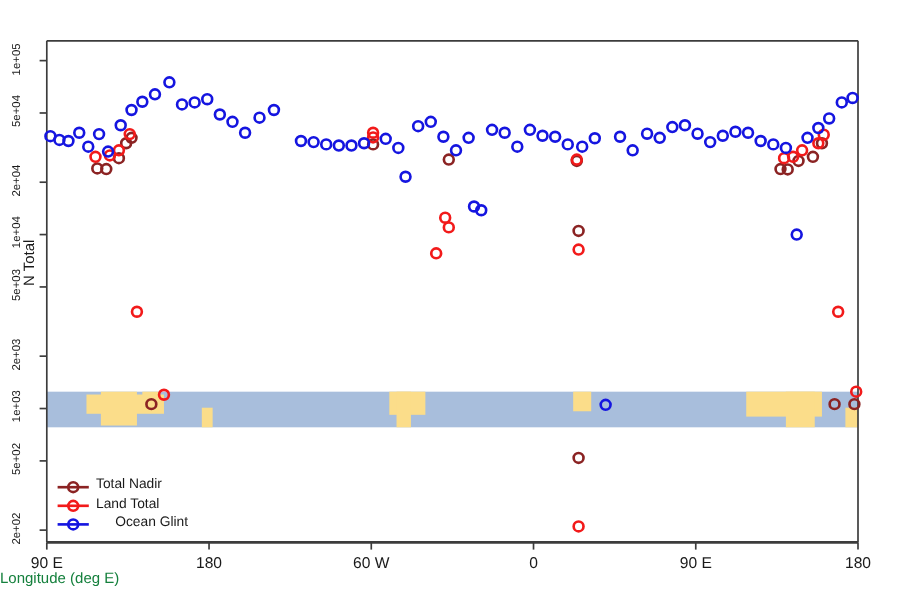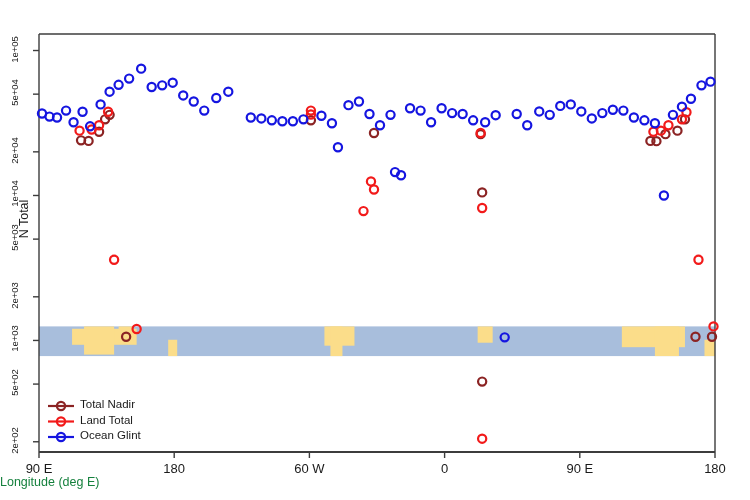--- a/index.html
+++ b/index.html
@@ -256,16 +256,16 @@
       <div class="xtick-label" style="left: 14px; top: 461px; width: 50px;">90 E</div>
       <div class="xtick-label" style="left: 149.2px; top: 461px; width: 50px;">180</div>
       <div class="xtick-label" style="left: 284.4px; top: 461px; width: 50px;">60 W</div>
       <div class="xtick-label" style="left: 419.6px; top: 461px; width: 50px;">0</div>
       <div class="xtick-label" style="left: 554.8px; top: 461px; width: 50px;">90 E</div>
       <div class="xtick-label" style="left: 690px; top: 461px; width: 50px;">180</div>
     </div>
   <div id="legend-labels">
       <div class="legend-label" style="left: 80px; top: 398px;">Total Nadir</div>
       <div class="legend-label" style="left: 80px; top: 413.5px;">Land Total</div>
-      <div class="legend-label" style="left: 80px; top: 429px;">Ocean Glint</div>
+      <div class="legend-label" style="left: 96px; top: 429px;">Ocean Glint</div>
     </div>
 
 </div>
 
 </body></html>

